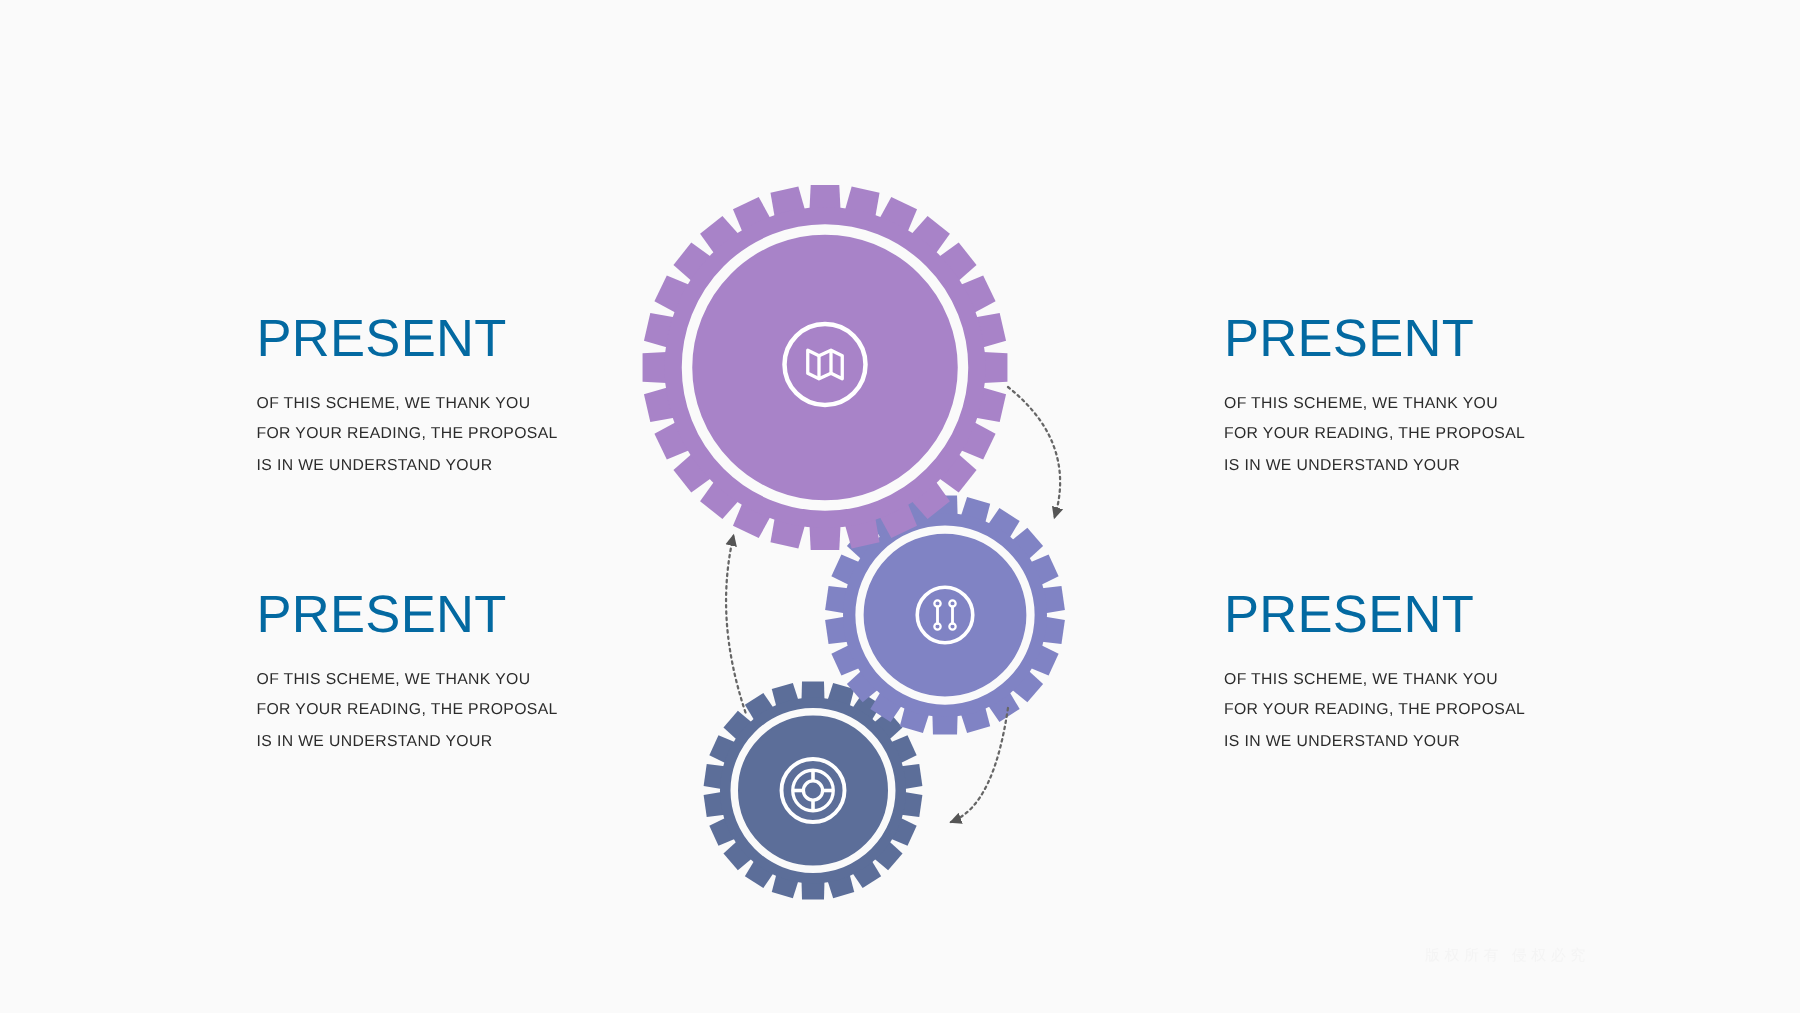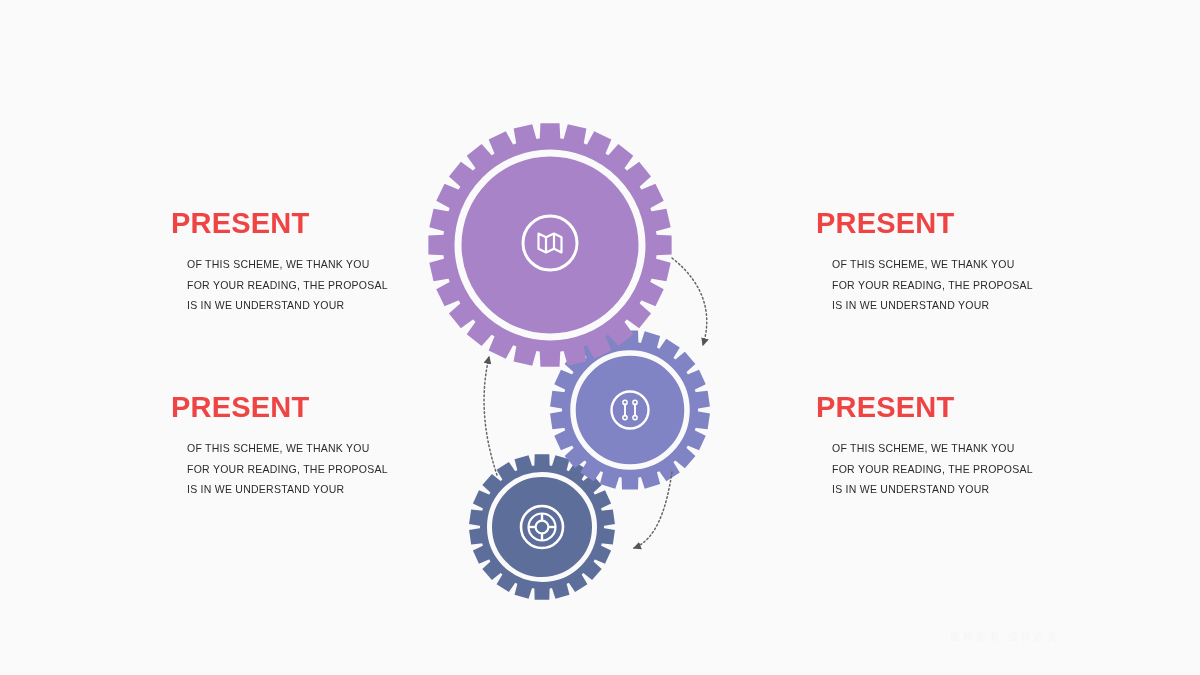--- a/index.html
+++ b/index.html
@@ -23,35 +23,35 @@
   .text-block {
     position: absolute;
     width: 260px;
   }
   .tb-tl { left: 171px; top: 208px; }
   .tb-tr { left: 816px; top: 208px; }
   .tb-bl { left: 171px; top: 392px; }
   .tb-br { left: 816px; top: 392px; }
 
   .tb-title {
-    font-size: 29px;
-    font-weight: 700;
+    font-size: 35px;
+    font-weight: 400;
     letter-spacing: 0.2px;
-    color: #ef4444;
+    color: #0369a1;
     line-height: 1.05;
     margin: 0 0 14px 0;
     white-space: nowrap;
   }
   .tb-body {
     font-size: 10.5px;
     font-weight: 400;
     color: #2b2b2b;
     letter-spacing: 0.25px;
     line-height: 20.4px;
-    margin: 16px;
+    margin: 0;
   }
   .tb-body .ln { display: block; white-space: nowrap; }
 
   
   .gear-stage {
     position: absolute;
     left: 400px;
     top: 120px;
     width: 400px;
     height: 500px;

